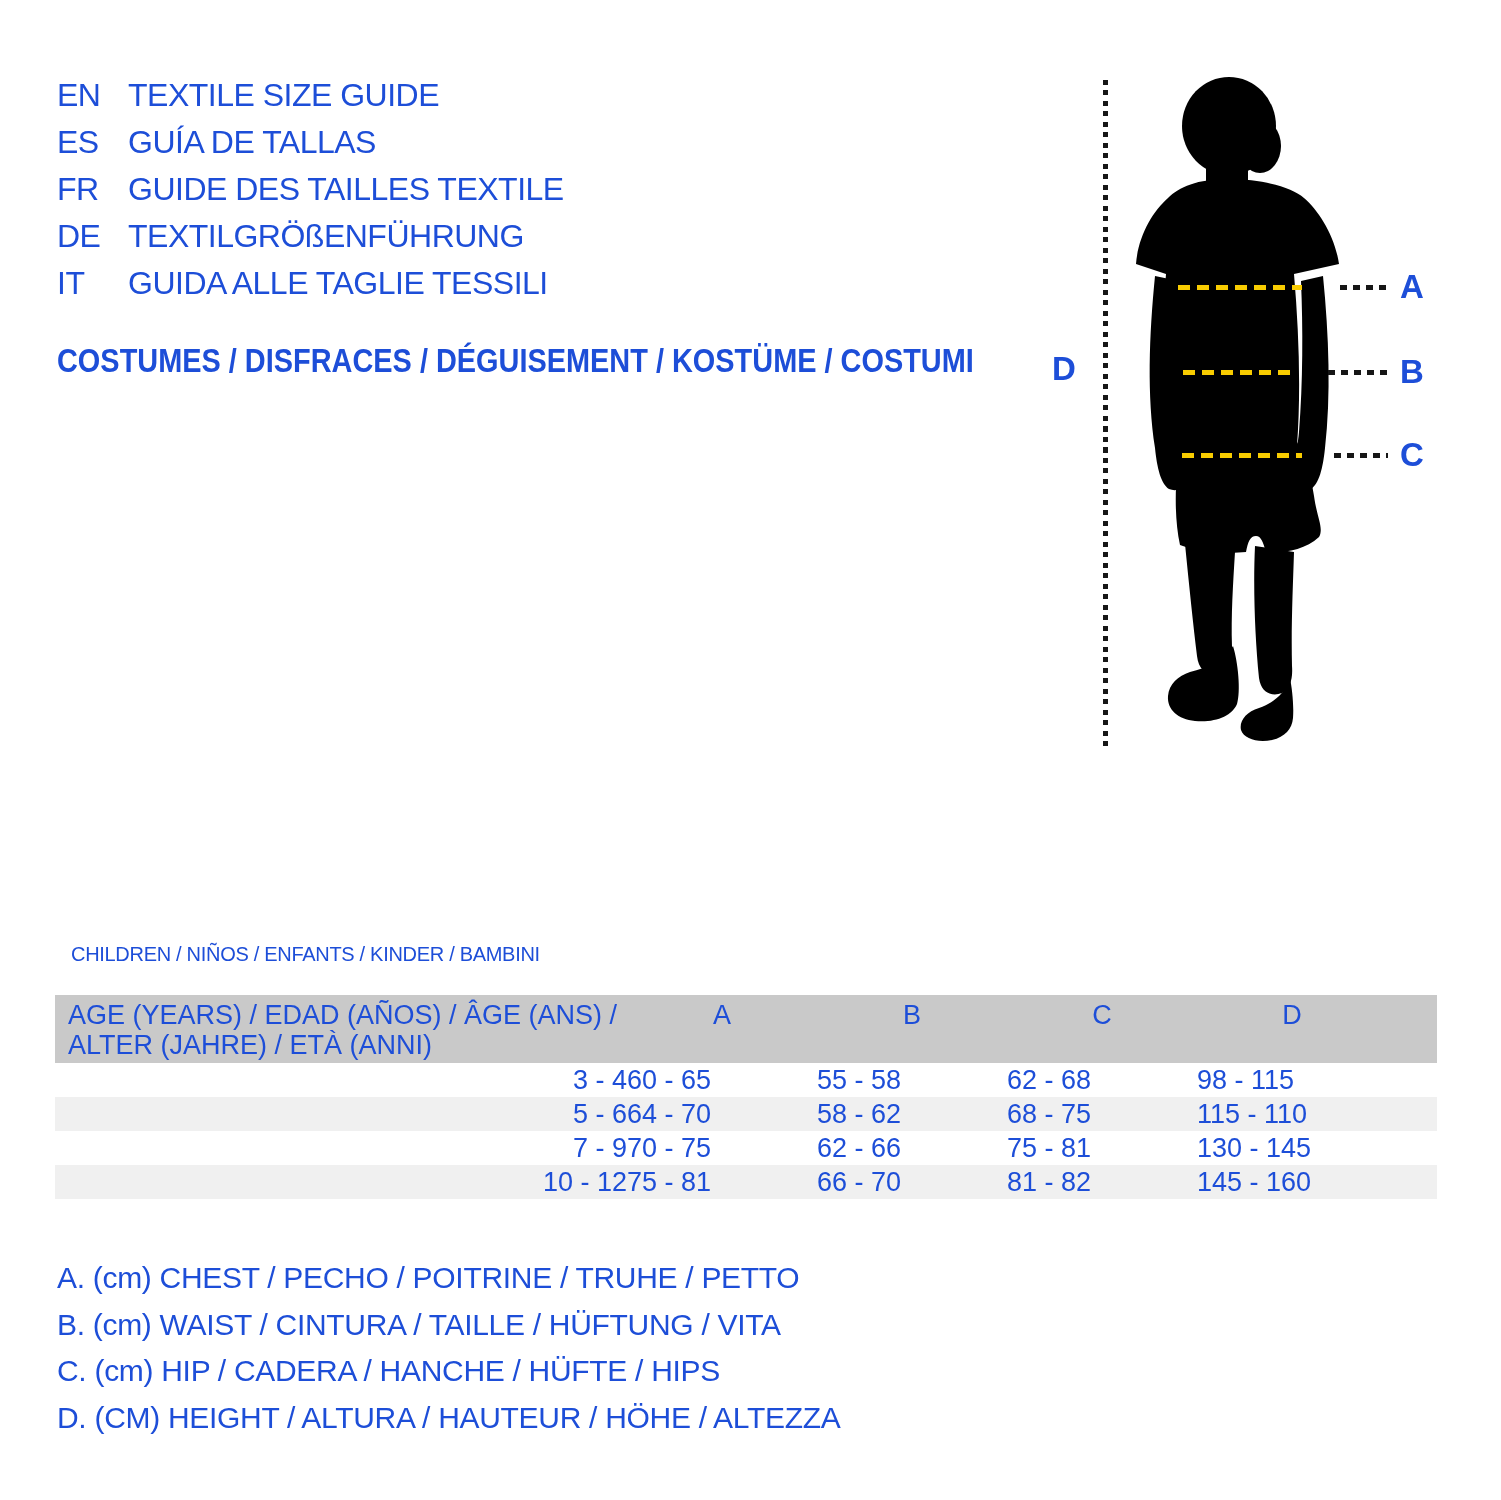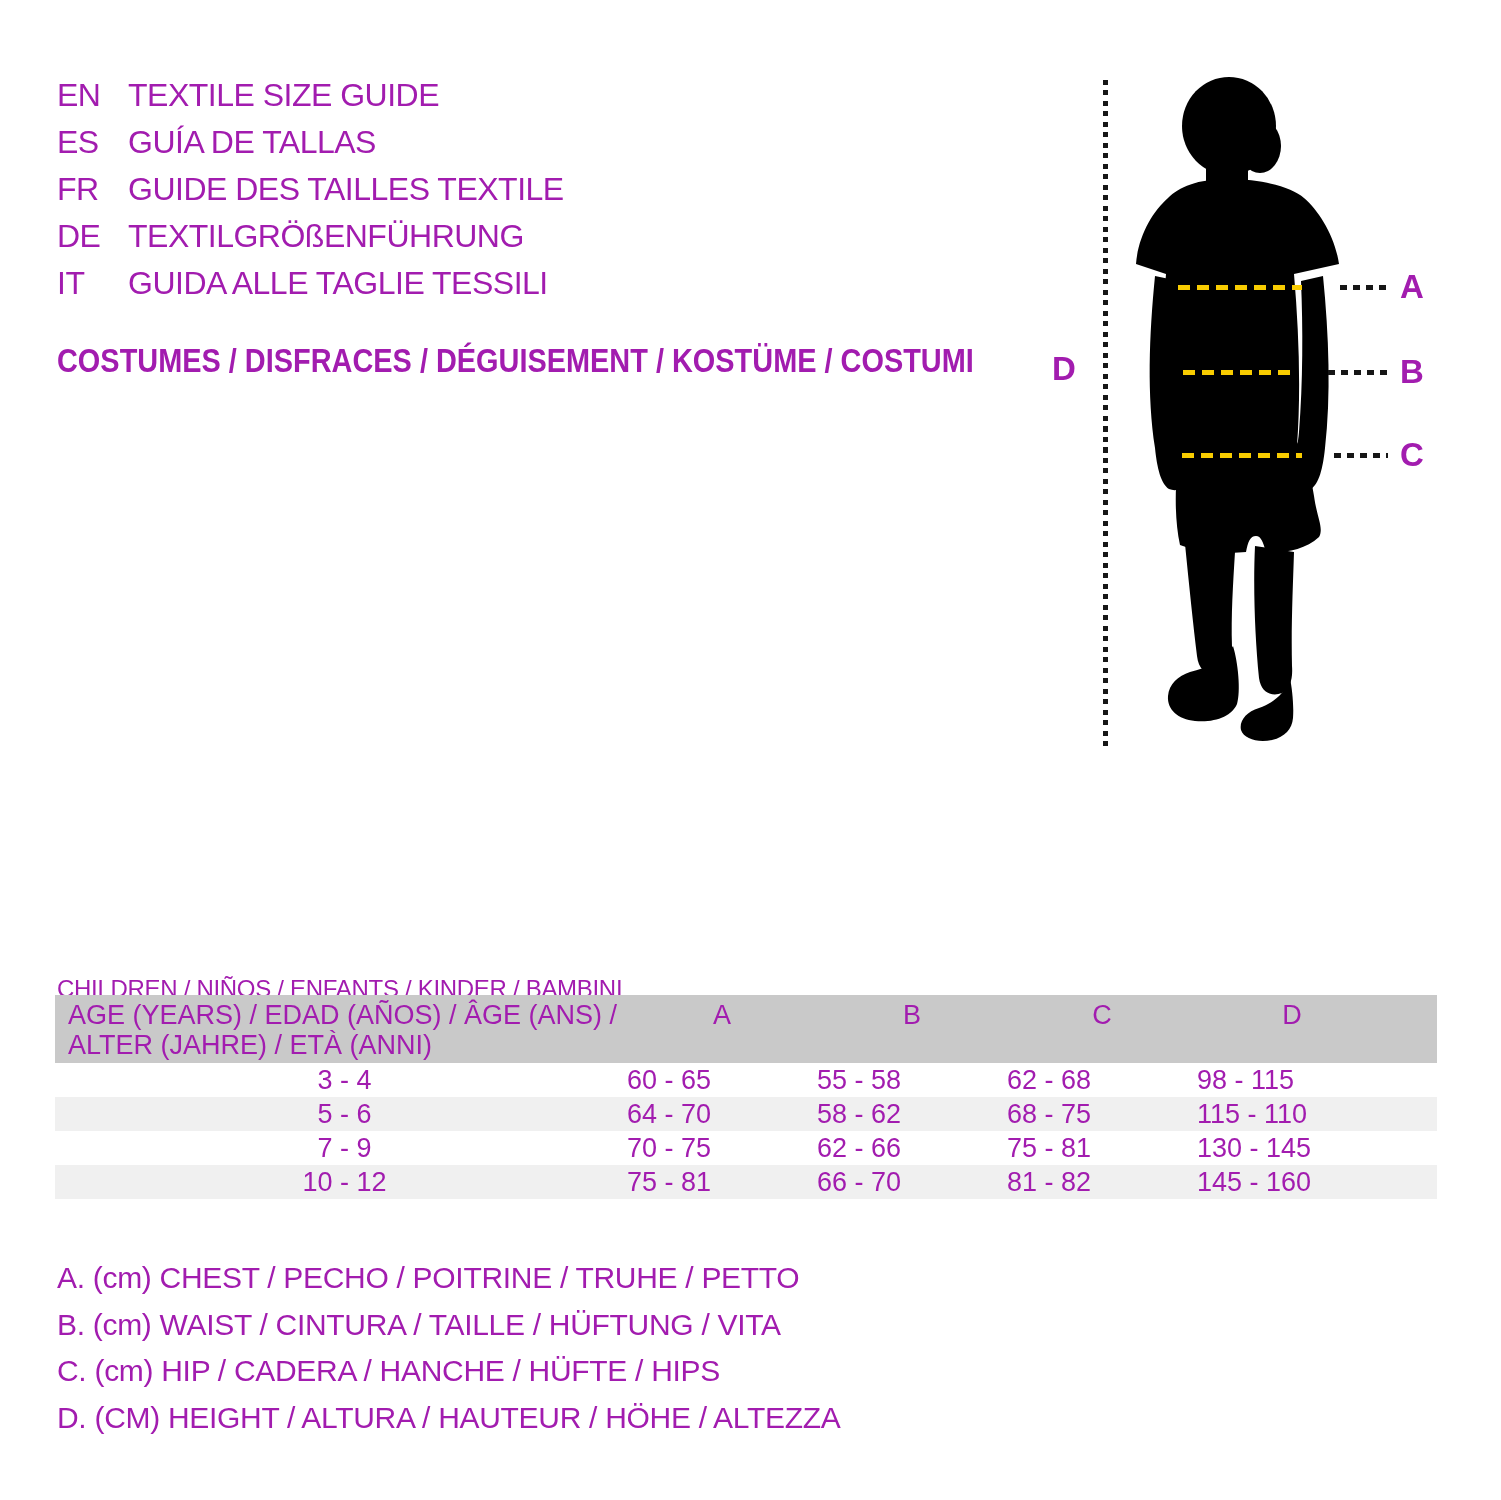--- a/index.html
+++ b/index.html
@@ -1,19 +1,19 @@
 <!DOCTYPE html>
 <html><head>
 <meta charset="utf-8">
 <style>
   * { margin:0; padding:0; box-sizing:border-box; }
   html,body { background:#ffffff; }
   .page {
     position:relative; width:1501px; height:1500px; background:#ffffff;
-    font-family:"Liberation Sans", sans-serif; color:#a21caf; overflow:hidden;
+    font-family:"Liberation Sans", sans-serif; color:#1d4ed8; overflow:hidden;
   }
   
   .lang-list { position:absolute; left:57px; top:72px; font-size:32px; line-height:47px; letter-spacing:-0.5px; }
   .lang-row { display:flex; }
   .lang-code { width:71px; flex:0 0 71px; }
   
   .category-line {
     position:absolute; left:57px; top:341px; font-size:34px; font-weight:bold;
     white-space:nowrap; transform:scaleX(0.85); transform-origin:left center;
   }
@@ -29,27 +29,27 @@
   .measure-black  { background-image:repeating-linear-gradient(90deg,#161616 0 7px,transparent 7px 13px); }
   #line-a { left:1178px; top:285px; width:124px; }
   #line-b { left:1183px; top:370px; width:112px; }
   #line-c { left:1182px; top:453px; width:120px; }
   #dot-a  { left:1340px; top:285px; width:48px; }
   #dot-b  { left:1328px; top:370px; width:60px; }
   #dot-c  { left:1334px; top:453px; width:54px; }
   .abc-label { position:absolute; left:1400px; font-size:33px; font-weight:bold; line-height:34px; }
   #label-a { top:270px; } #label-b { top:355px; } #label-c { top:438px; }
   
-  .table-title { position:absolute; left:57px; top:943px; font-size:24px; letter-spacing:-0.3px;margin-top:32px; }
+  .table-title { position:absolute; left:71px; top:943px; font-size:20px; letter-spacing:-0.3px; }
   table.size-table { position:absolute; left:55px; top:995px; width:1382px; border-collapse:collapse; font-size:27px; }
   .size-table thead tr { background:#c9c9c9; height:68px; }
   .size-table th { font-weight:normal; text-align:center; vertical-align:top; padding-top:5px; }
   .size-table th.age-col { text-align:left; padding-left:13px; line-height:30px; }
   .size-table td { height:34px; text-align:left; }
-  .size-table td.age-col { text-align:center; padding-left:7px; }
+  .size-table td.age-col { text-align:right; padding-left:7px; }
   .size-table .col-d { padding-right:50px; }
   .size-table tbody tr.alt { background:#f0f0f0; }
   
   .legend { position:absolute; left:57px; top:1255px; font-size:30px; line-height:46.5px; letter-spacing:-0.3px; }
 </style>
 </head>
 <body>
 
 <div class="page">
 

